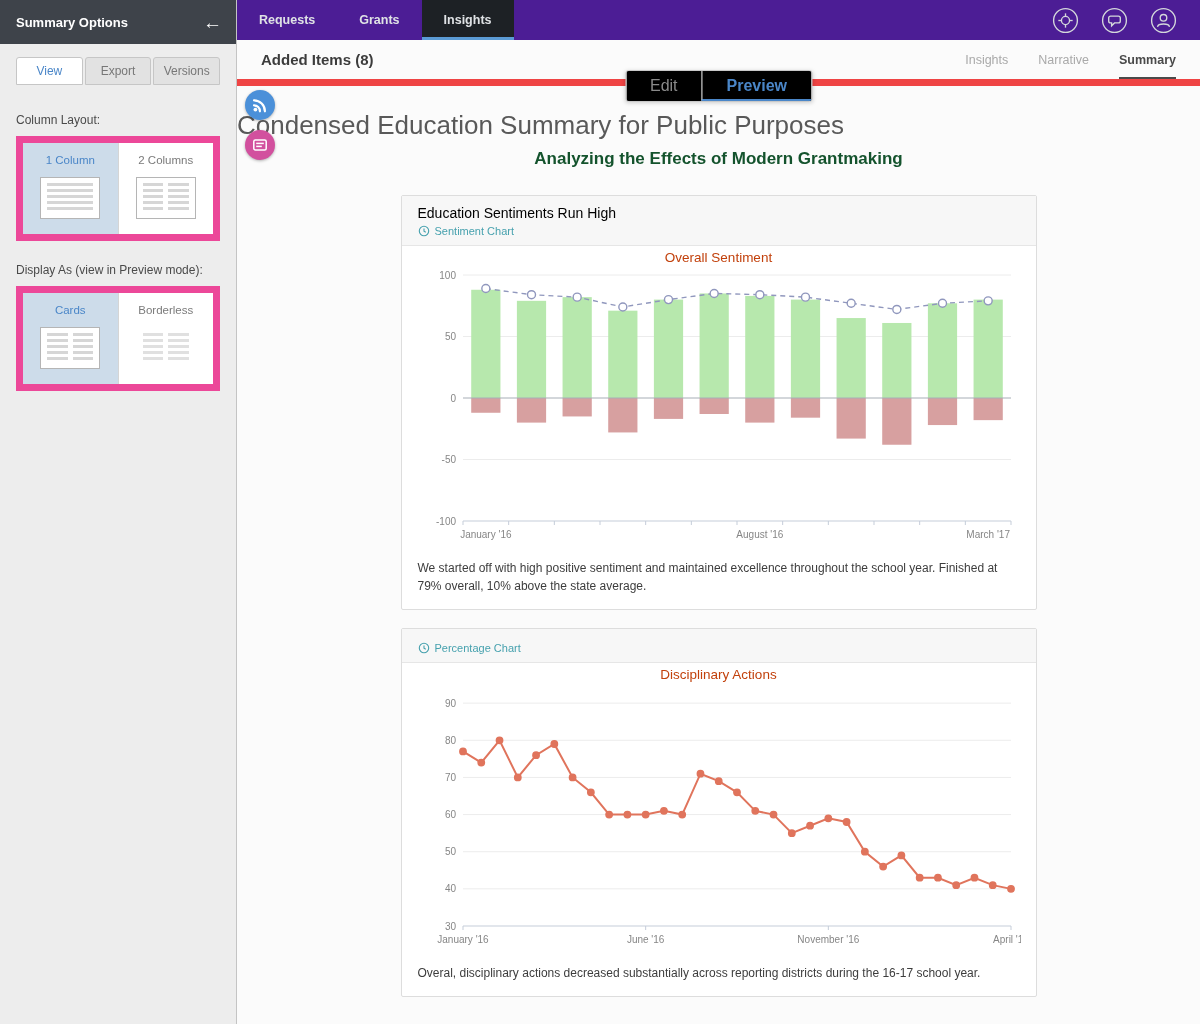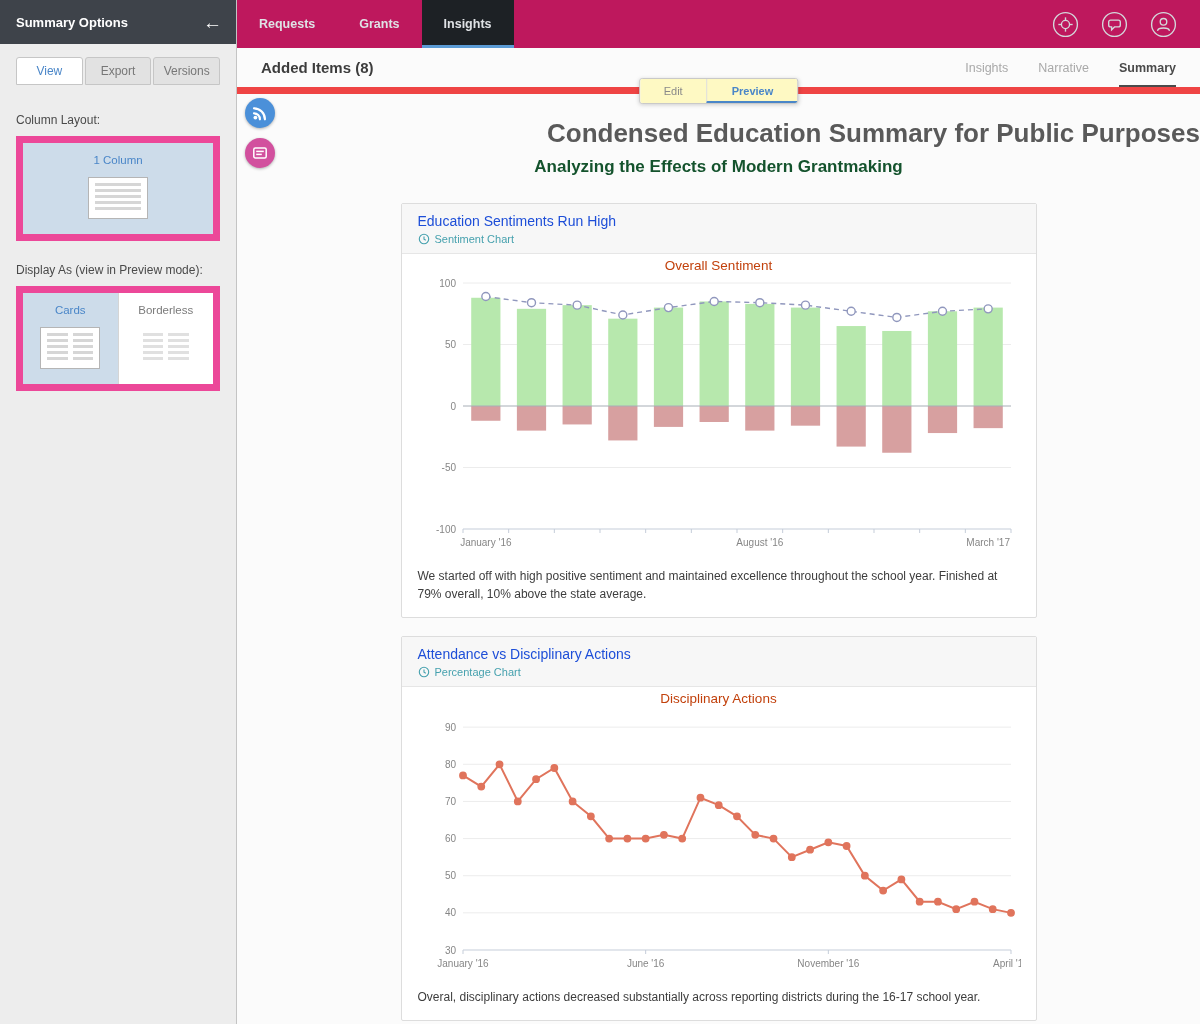--- a/index.html
+++ b/index.html
@@ -23,51 +23,51 @@
   .opt.selected{background:#cddcea;}
   .opt-label{font-size:11.5px;color:#7a7a7a;margin-bottom:11px;}
   .opt.selected .opt-label{color:var(--accent);}
   .thumb{width:60px;height:42px;margin:0 auto;background:#fff;border:1px solid #b5b5b5;padding:5px 6px;display:flex;gap:5px;}
   .thumb.borderless{border-color:transparent;}
   .stripes{flex:1;background:repeating-linear-gradient(to bottom,#d6d6d6 0 3px,transparent 3px 6px);}
   .thumb.borderless .stripes{background:repeating-linear-gradient(to bottom,#e0e0e0 0 3px,transparent 3px 6px);}
 
   
   .main{flex:1;display:flex;flex-direction:column;position:relative;min-width:0;}
-  .navbar{height:48px;background:#be185d;display:flex;align-items:stretch;flex:none;}
+  .navbar{height:40px;background:#4c1d95;display:flex;align-items:stretch;flex:none;}
   .nav-tab{color:#dfe2e5;font-size:12.5px;font-weight:bold;padding:0 22px;display:flex;align-items:center;cursor:pointer;}
   .nav-tab.active{background:#1d2125;border-bottom:3px solid var(--nav-underline);padding-top:3px;}
   .nav-icons{margin-left:auto;display:flex;align-items:center;gap:20px;padding-right:22px;}
   .nav-icon{cursor:pointer;display:flex;}
 
   
   .content{flex:1;position:relative;overflow:hidden;}
   .content-header{height:46px;border-bottom:7px solid #ef4444;display:flex;align-items:stretch;padding:0 24px;position:relative;}
   .added-items{font-size:15px;font-weight:bold;color:#3c3c3c;align-self:center;}
   .view-tabs{margin-left:auto;display:flex;}
   .vtab{display:flex;align-items:center;margin-left:30px;font-size:12.5px;color:#a9a9a9;cursor:pointer;border-bottom:2px solid transparent;padding-top:2px;}
   .vtab.active{color:#4a4a4a;font-weight:bold;border-bottom-color:#4a4a4a;}
   .mode-toggle{position:absolute;left:50%;top:30px;transform:translateX(-50%);display:flex;background:#fff;border:1px solid #c9c9c9;border-radius:3px;box-shadow:0 1px 4px rgba(0,0,0,.18);z-index:5;overflow:hidden;}
-  .mode-btn{font-size:11px;color:#8a8a8a;padding:6px 24px 4px;border-bottom:2px solid transparent;cursor:pointer;background:#fef9c3;}
+  .mode-btn{font-size:16px;color:#8a8a8a;padding:6px 24px 4px;border-bottom:2px solid transparent;cursor:pointer;background:#000000;}
   .mode-btn + .mode-btn{border-left:1px solid #ddd;}
   .mode-btn.active{color:var(--accent);border-bottom-color:var(--accent);font-weight:bold;}
 
   
-  .page-title{margin-top:24px;text-align:right;font-size:26px;font-weight:700;color:#595959;}
+  .page-title{margin-top:24px;text-align:left;font-size:26px;font-weight:400;color:#595959;}
   .page-subtitle{margin-top:8px;text-align:center;font-size:17px;font-weight:bold;color:#14532d;}
   .fab{position:absolute;left:8px;width:30px;height:30px;border-radius:50%;display:flex;align-items:center;justify-content:center;cursor:pointer;box-shadow:0 1px 3px rgba(0,0,0,.3);}
   .fab.rss{top:50px;background:var(--fab-blue);}
   .fab.cardicon{top:90px;background:var(--fab-pink);}
 
   
   .card{width:636px;margin:0 auto;background:#fff;border:1px solid #ddd;border-radius:2px;}
   .card1{margin-top:26px;}
   .card2{margin-top:18px;}
   .card-header{background:#f7f7f7;border-bottom:1px solid #e6e6e6;padding:9px 16px 8px;}
-  .card-title{font-size:14px;color:#1d4ed8;}
+  .card-title{font-size:14px;color:#000000;}
   .chart-type{margin-top:4px;display:flex;align-items:center;gap:5px;font-size:11px;color:var(--teal);}
   .chart-title{text-align:center;font-size:13.5px;color:#c2410c;margin:4px 0 2px;}
   .chart-wrap{padding:0 15px;}
   .chart-wrap svg{display:block;}
   text.ctick{font-size:10px;fill:#868686;font-family:"Liberation Sans","DejaVu Sans",sans-serif;}
   .caption{padding:12px 16px 14px;font-size:12px;color:#3d3d3d;line-height:1.5;}
 </style>
 </head>
 <body>
 
@@ -82,20 +82,27 @@
       <div class="stab active">View</div>
       <div class="stab">Export</div>
       <div class="stab">Versions</div>
     </div>
     <div class="sidebar-body">
       <div class="section-label">Column Layout:</div>
       <div class="option-box">
         <div class="opt selected">
           <div class="opt-label">1 Column</div>
           <div class="thumb">
+              <div class="stripes"></div>
+            </div>
+        </div>
+        <div class="opt">
+          <div class="opt-label">2 Columns</div>
+          <div class="thumb">
+              <div class="stripes"></div>
               <div class="stripes"></div>
             </div>
         </div>
       </div>
 
       <div class="section-label">Display As (view in Preview mode):</div>
       <div class="option-box">
         <div class="opt selected">
           <div class="opt-label">Cards</div>
           <div class="thumb">
@@ -255,21 +262,20 @@
               <text x="68.83333333333333" y="271" text-anchor="middle" class="ctick">January '16</text>
               <text x="342.8333333333333" y="271" text-anchor="middle" class="ctick">August '16</text>
               <text x="571.1666666666666" y="271" text-anchor="middle" class="ctick">March '17</text>
             </svg>
         </div>
         <div class="caption">We started off with high positive sentiment and maintained excellence throughout the school year. Finished at 79% overall, 10% above the state average.</div>
       </div>
 
       <div class="card card2">
         <div class="card-header">
-          <div class="card-title">Attendance vs Disciplinary Actions</div>
           <div class="chart-type">
             <svg width="12" height="12" viewBox="0 0 12 12" fill="none" stroke="currentColor" stroke-width="1.1">
               <circle cx="6" cy="6" r="4.7"></circle>
                 <path d="M6 3.6V6.2L7.8 7.3"></path>
             </svg>
             <span>Percentage Chart</span>
           </div>
         </div>
         <div class="chart-title">Disciplinary Actions</div>
         <div class="chart-wrap">

